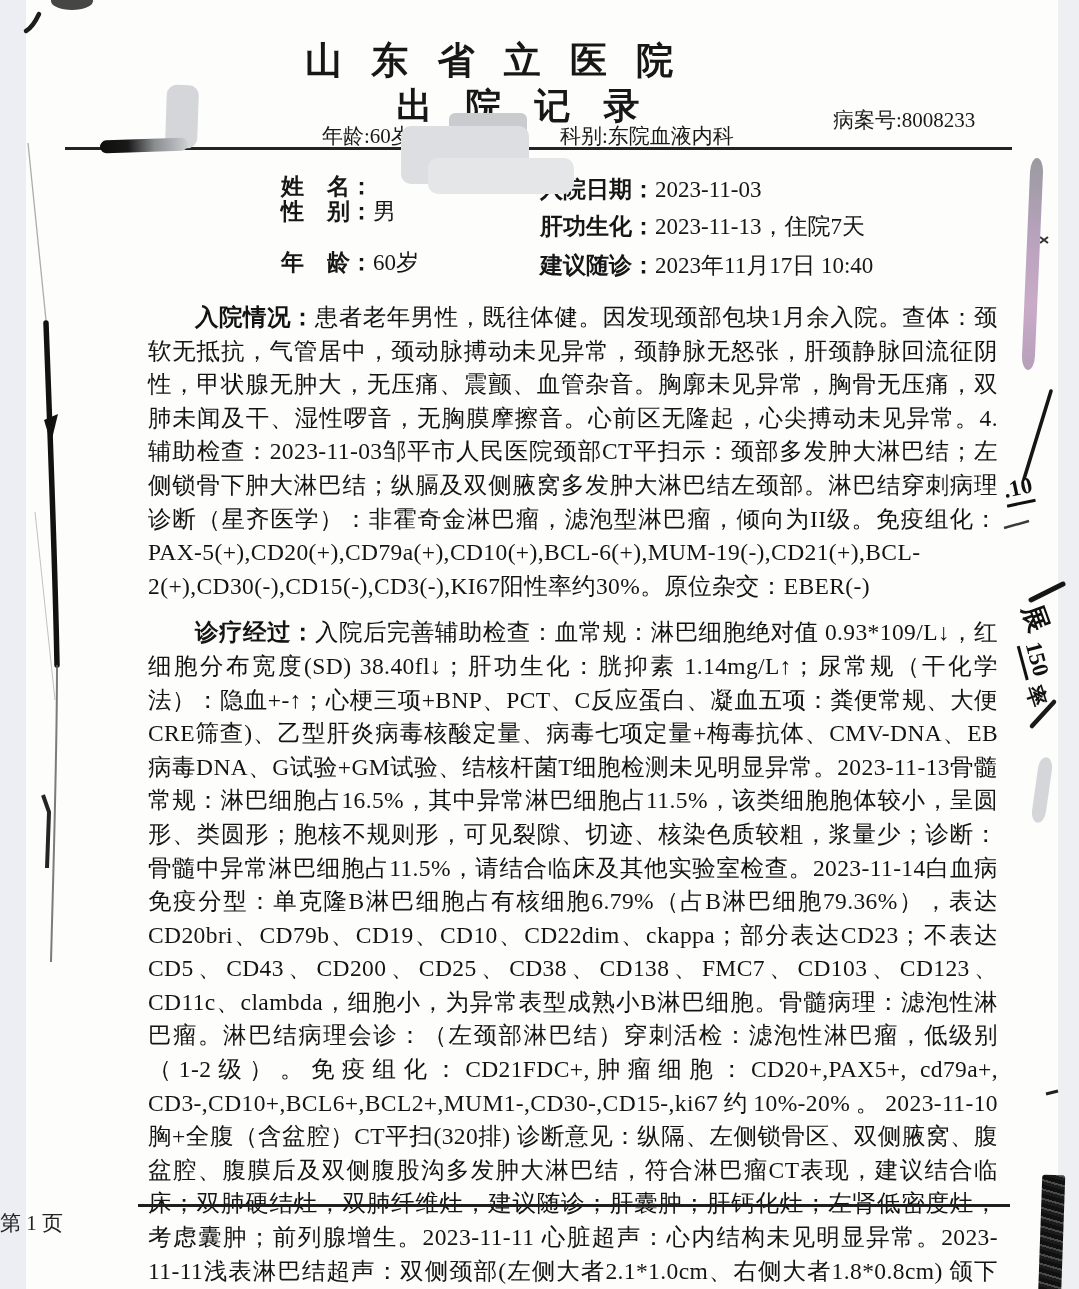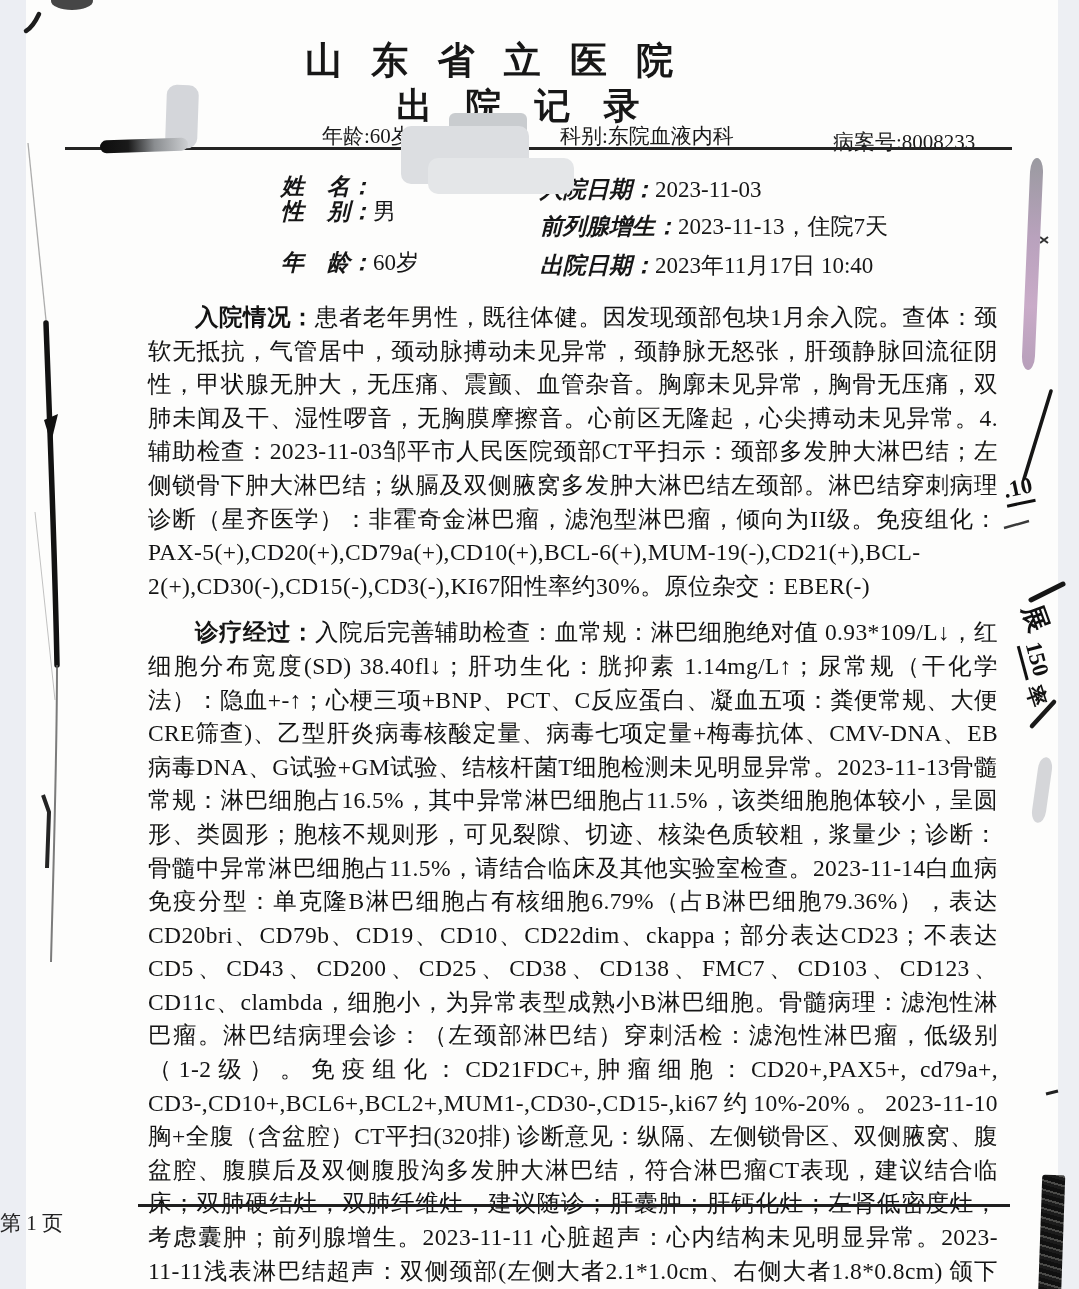--- a/index.html
+++ b/index.html
@@ -19,28 +19,28 @@
     position:absolute;top:36px;left:0;width:988px;text-align:center;
     font-size:37px;font-weight:bold;letter-spacing:10px;color:#171717;
   }
   .doc-title{
     position:absolute;top:82px;left:0;width:1048px;text-align:center;
     font-size:36px;font-weight:bold;letter-spacing:12px;color:#171717;
   }
   .meta-row span{position:absolute;font-size:21px;color:#1a1a1a;white-space:nowrap;}
   .meta-age{left:322px;top:122px;}
   .meta-dept{left:560px;top:122px;}
-  .meta-case{left:833px;top:128px;text-align:center;}
+  .meta-case{left:833px;top:106px;text-align:center;}
   .top-rule{position:absolute;left:65px;top:147px;width:947px;height:3px;background:#242424;}
   .footer-rule{position:absolute;left:138px;top:1204px;width:872px;height:3px;background:#1f1f1f;}
   .page-footer{position:absolute;left:0;top:1209px;width:1079px;text-align:left;font-size:21px;color:#222;}
 
   
   .pinfo{position:absolute;font-size:23px;white-space:nowrap;color:#161616;}
-  .pinfo b{font-weight:bold;font-style:italic;}
+  .pinfo b{font-weight:bold;}
   .row-name{left:281px;top:171px;}
   .row-gender{left:281px;top:196px;}
   .row-age{left:281px;top:247px;}
   .row-admit{left:540px;top:174px;}
   .row-discharge{left:540px;top:211px;}
   .row-record{left:540px;top:250px;}
 
   
   .body-text{
     position:absolute;left:135px;top:288px;width:876px;
@@ -98,22 +98,22 @@
   <span class="meta-age">年龄:60岁</span>
   <span class="meta-dept">科别:东院血液内科</span>
   <span class="meta-case">病案号:8008233</span>
 </div>
 <div class="top-rule"></div>
 
 <div class="pinfo row-name"><b>姓　名：</b><span></span></div>
 <div class="pinfo row-gender"><b>性　别：</b><span>男</span></div>
 <div class="pinfo row-age"><b>年　龄：</b><span>60岁</span></div>
 <div class="pinfo row-admit"><b>入院日期：</b><span>2023-11-03</span></div>
-<div class="pinfo row-discharge"><b>前列腺增生：</b><span>2023-11-13，住院7天</span></div>
-<div class="pinfo row-record"><b>出院日期：</b><span>2023年11月17日 10:40</span></div>
+<div class="pinfo row-discharge"><b>肝功生化：</b><span>2023-11-13，住院7天</span></div>
+<div class="pinfo row-record"><b>建议随诊：</b><span>2023年11月17日 10:40</span></div>
 
 <div class="body-text">
   <p class="para"><span class="plabel">入院情况：</span><span>患者老年男性，既往体健。因发现颈部包块1月余入院。查体：颈软无抵抗，气管居中，颈动脉搏动未见异常，颈静脉无怒张，肝颈静脉回流征阴性，甲状腺无肿大，无压痛、震颤、血管杂音。胸廓未见异常，胸骨无压痛，双肺未闻及干、湿性啰音，无胸膜摩擦音。心前区无隆起，心尖搏动未见异常。4.辅助检查：2023-11-03邹平市人民医院颈部CT平扫示：颈部多发肿大淋巴结；左侧锁骨下肿大淋巴结；纵膈及双侧腋窝多发肿大淋巴结左颈部。淋巴结穿刺病理诊断（星齐医学）：非霍奇金淋巴瘤，滤泡型淋巴瘤，倾向为II级。免疫组化：PAX-5(+),CD20(+),CD79a(+),CD10(+),BCL-6(+),MUM-19(-),CD21(+),BCL-2(+),CD30(-),CD15(-),CD3(-),KI67阳性率约30%。原位杂交：EBER(-)</span></p>
   <p class="para"><span class="plabel">诊疗经过：</span><span>入院后完善辅助检查：血常规：淋巴细胞绝对值 0.93*109/L↓，红细胞分布宽度(SD) 38.40fl↓；肝功生化：胱抑素 1.14mg/L↑；尿常规（干化学法）：隐血+-↑；心梗三项+BNP、PCT、C反应蛋白、凝血五项：粪便常规、大便CRE筛查)、乙型肝炎病毒核酸定量、病毒七项定量+梅毒抗体、CMV-DNA、EB病毒DNA、G试验+GM试验、结核杆菌T细胞检测未见明显异常。2023-11-13骨髓常规：淋巴细胞占16.5%，其中异常淋巴细胞占11.5%，该类细胞胞体较小，呈圆形、类圆形；胞核不规则形，可见裂隙、切迹、核染色质较粗，浆量少；诊断：骨髓中异常淋巴细胞占11.5%，请结合临床及其他实验室检查。2023-11-14白血病免疫分型：单克隆B淋巴细胞占有核细胞6.79%（占B淋巴细胞79.36%），表达CD20bri、CD79b、CD19、CD10、CD22dim、ckappa；部分表达CD23；不表达CD5、CD43、CD200、CD25、CD38、CD138、FMC7、CD103、CD123、CD11c、clambda，细胞小，为异常表型成熟小B淋巴细胞。骨髓病理：滤泡性淋巴瘤。淋巴结病理会诊：（左颈部淋巴结）穿刺活检：滤泡性淋巴瘤，低级别（1-2级）。免疫组化：CD21FDC+,肿瘤细胞：CD20+,PAX5+, cd79a+, CD3-,CD10+,BCL6+,BCL2+,MUM1-,CD30-,CD15-,ki67约10%-20%。2023-11-10 胸+全腹（含盆腔）CT平扫(320排) 诊断意见：纵隔、左侧锁骨区、双侧腋窝、腹盆腔、腹膜后及双侧腹股沟多发肿大淋巴结，符合淋巴瘤CT表现，建议结合临床；双肺硬结灶，双肺纤维灶，建议随诊；肝囊肿；肝钙化灶；左肾低密度灶，考虑囊肿；前列腺增生。2023-11-11 心脏超声：心内结构未见明显异常。2023-11-11浅表淋巴结超声：双侧颈部(左侧大者2.1*1.0cm、右侧大者1.8*0.8cm) 颌下区(左侧</span></p>
 </div>
 
 <div class="footer-rule"></div>
 <div class="page-footer">第 1 页</div>
 
 <div class="blob blob-meta-v"></div>

